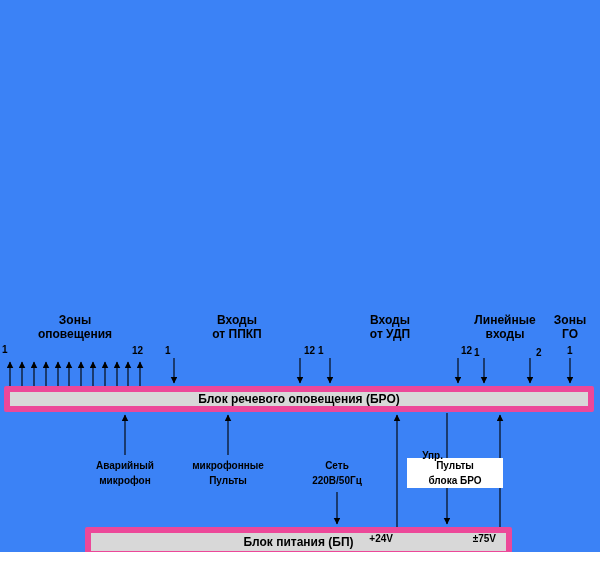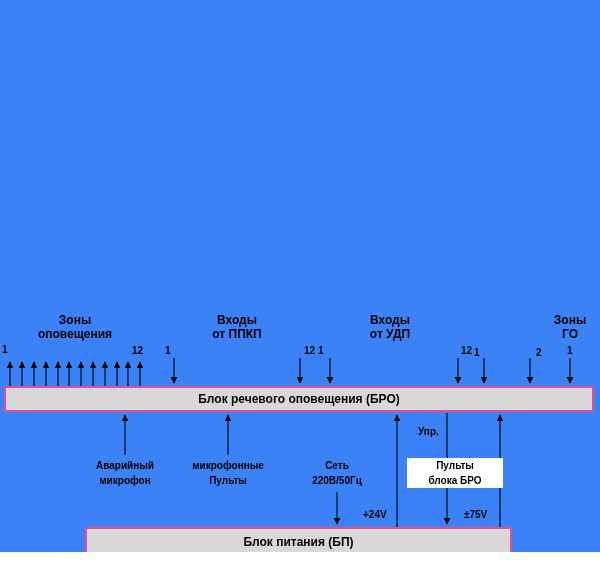--- a/index.html
+++ b/index.html
@@ -10,32 +10,32 @@
   svg.lines{position:absolute;left:0;top:0;}
   .grp{
     position:absolute;text-align:center;font-size:12px;font-weight:bold;
     line-height:14px;white-space:nowrap;
   }
   .num{
     position:absolute;font-size:10px;font-weight:bold;line-height:10px;
     white-space:nowrap;
   }
   .block{
-    position:absolute;background:#d8d8d8;border:2px solid #ec4899;border-radius:2px;
+    position:absolute;background:#d8d8d8;border:6px solid #ec4899;border-radius:2px;
     display:flex;align-items:center;justify-content:center;
     font-size:12px;font-weight:bold;box-sizing:border-box;
   }
   .blabel{
     position:absolute;text-align:center;font-size:10px;font-weight:bold;
     line-height:15px;white-space:nowrap;
   }
   .blabel.onwhite{background:#ffffff;}
   .small{
     position:absolute;font-size:10px;font-weight:bold;line-height:11px;
-    white-space:nowrap;text-align:left;
+    white-space:nowrap;text-align:right;margin-top:24px;
   }
 </style>
 </head>
 <body>
 
 <div class="stage">
 
   <svg class="lines" width="600" height="568">
     <defs>
       <marker id="ah" markerWidth="7" markerHeight="7" refX="5.5" refY="3" orient="auto">
@@ -98,20 +98,24 @@
     <div>оповещения</div>
   </div>
   <div class="grp" style="left:182px;top:313px;width:110px">
     <div>Входы</div>
     <div>от ППКП</div>
   </div>
   <div class="grp" style="left:335px;top:313px;width:110px">
     <div>Входы</div>
     <div>от УДП</div>
   </div>
+  <div class="grp" style="left:457px;top:313px;width:96px">
+    <div>Линейные</div>
+    <div>входы</div>
+  </div>
   <div class="grp" style="left:546px;top:313px;width:48px">
     <div>Зоны</div>
     <div>ГО</div>
   </div>
 
   <span class="num" style="left:2px;top:345px">1</span>
   <span class="num" style="left:132px;top:346px">12</span>
   <span class="num" style="left:165px;top:346px">1</span>
   <span class="num" style="left:304px;top:346px">12</span>
   <span class="num" style="left:318px;top:346px">1</span>

